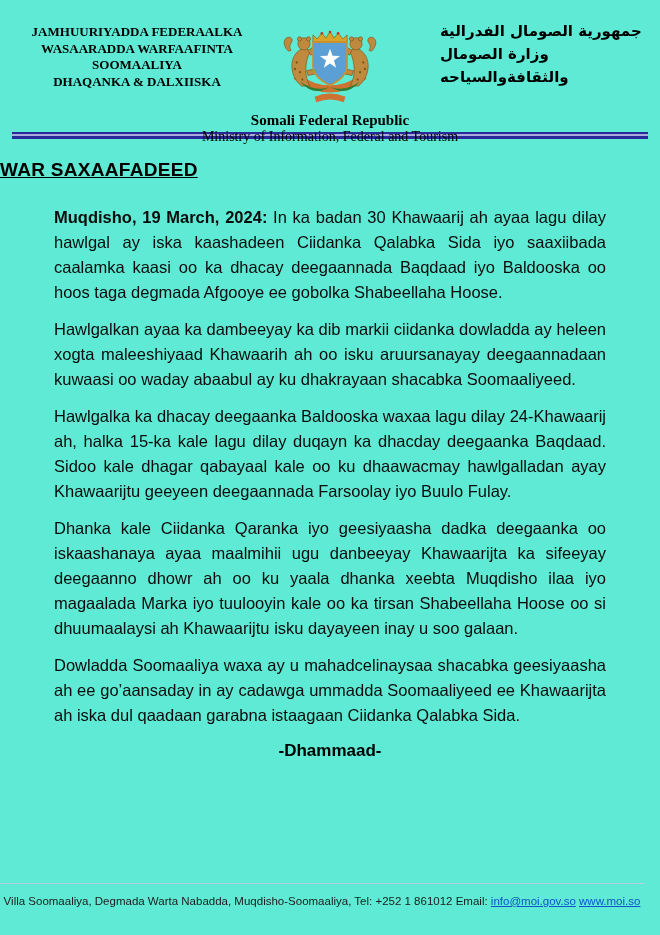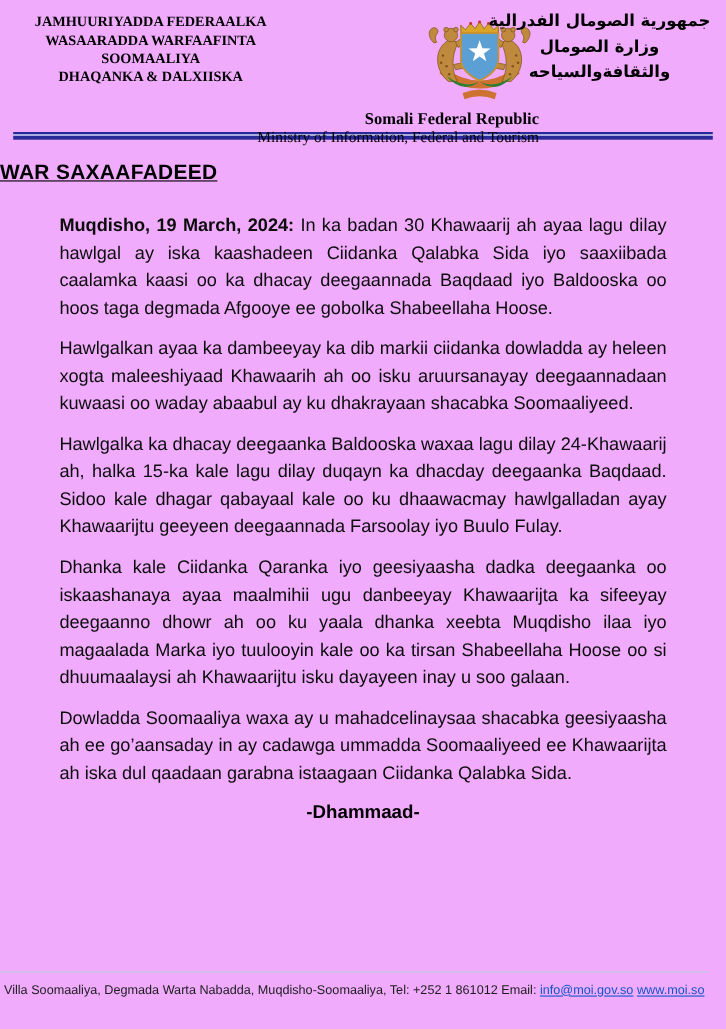--- a/index.html
+++ b/index.html
@@ -2,41 +2,41 @@
 <html><head>
 <meta charset="utf-8">
 <style>
   * { margin: 0; padding: 0; box-sizing: border-box; }
   html, body { background: #ffffff; }
   .page {
     position: relative;
     width: 660px;
     height: 935px;
     margin: 0 auto;
-    background: #f0abfc;
+    background: #5eead4;
     font-family: "Liberation Sans", sans-serif;
     color: #111;
     overflow: hidden;
   }
   
   .header { position: relative; height: 114px; }
   .left-block {
     position: absolute; left: 18px; top: 12px; width: 238px;
     font-family: "Liberation Serif", serif;
     font-weight: bold; font-size: 13px; line-height: 16.5px;
     text-align: center; color: #000;
   }
   .right-block {
     position: absolute; right: 10px; top: 8px; width: 210px;
     direction: rtl;
     font-family: "DejaVu Sans", sans-serif;
     font-weight: bold; font-size: 15px; line-height: 23px;
-    text-align: center; color: #000;
+    text-align: left; color: #000;
   }
-  .center-col { width: 320px; margin: 0 auto; text-align: right; padding-top: 18px; }
+  .center-col { width: 320px; margin: 12px auto; text-align: center; padding-top: 18px; }
   .emblem { display: inline-block; }
   .caption-title {
     font-family: "Liberation Serif", serif;
     font-weight: bold; font-size: 15px; line-height: 17px; color: #000;
   }
   .caption-sub {
     font-family: "Liberation Serif", serif;
     font-size: 14px; line-height: 16px; color: #000; white-space: nowrap;
   }
   

